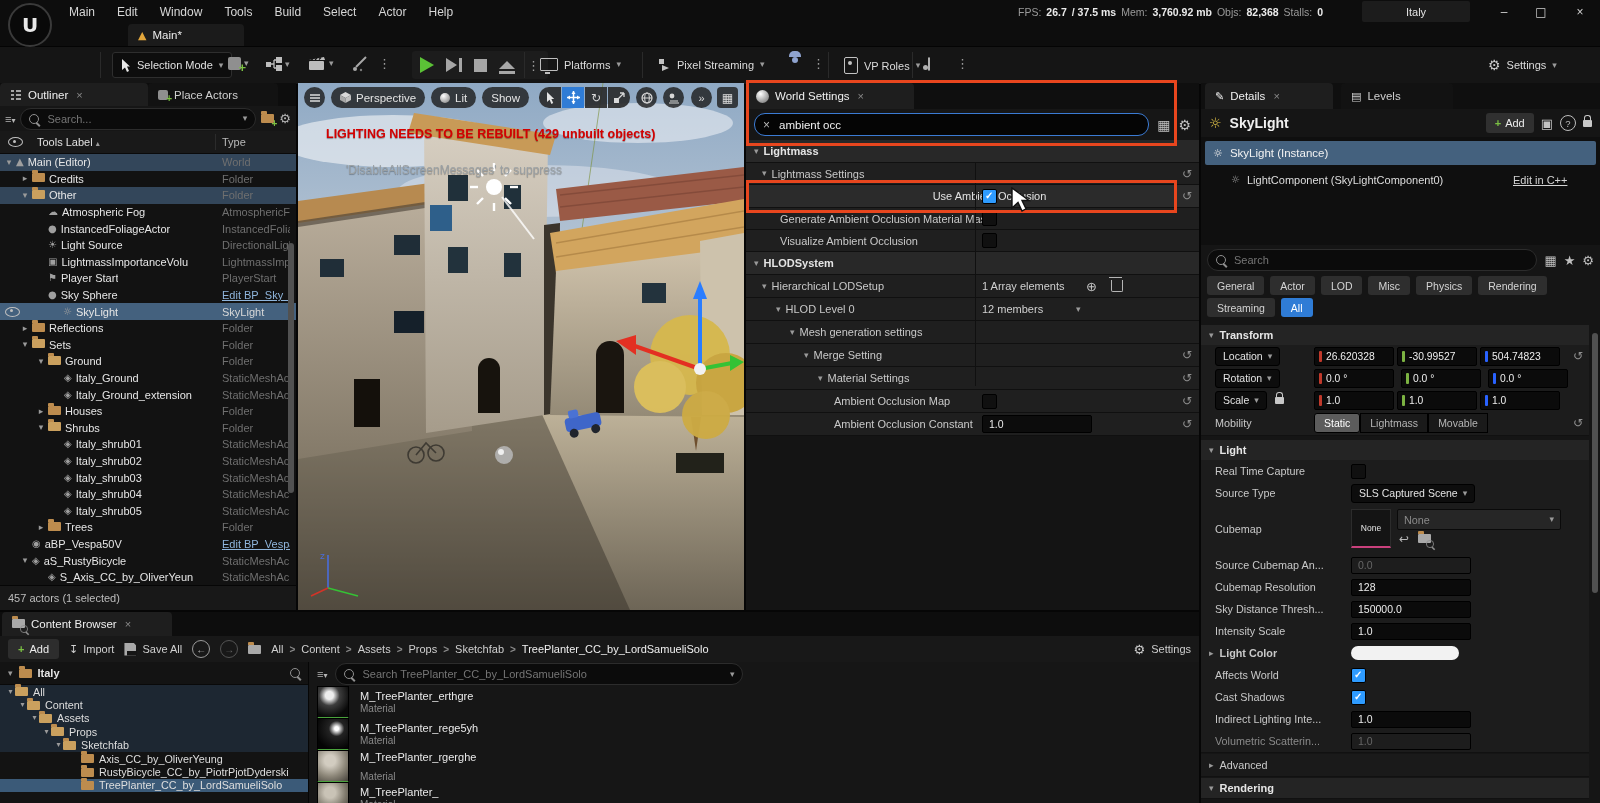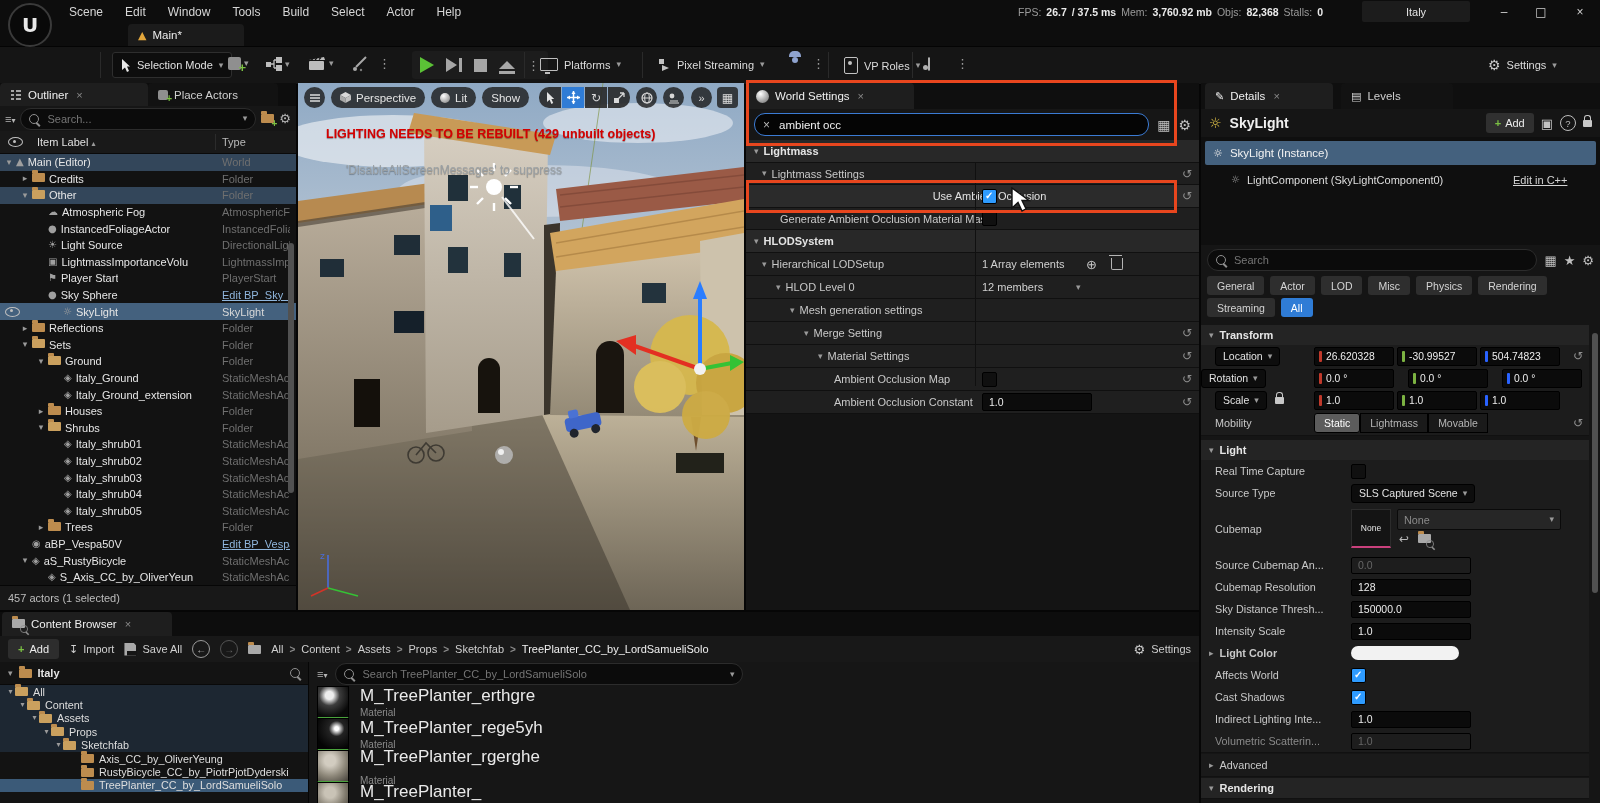--- a/index.html
+++ b/index.html
@@ -115,35 +115,35 @@
   .labelpill{background:#0d0d0d;border:1px solid #000;border-radius:3px;height:17px;display:flex;align-items:center;gap:5px;padding:0 7px;color:#e2e2e2;font-size:10.5px;}
   
   .cb-panel{left:0;top:612px;width:1199px;height:191px;background:#151515;}
   .crumb{font-size:11px;color:#cfcfcf;}
   .crumb.last{color:#f0f0f0;}
   .crumbsep{color:#8a8a8a;font-weight:bold;font-size:10px;margin:0 6px;}
   .treerow{position:relative;height:13.4px;display:flex;align-items:center;font-size:10.8px;color:#dedede;white-space:nowrap;}
   .treerow .tw{width:9px;font-size:8px;color:#9a9a9a;text-align:center;flex:none;}
   .treerow.sel{background:#3b5a78;}
   .thumb{width:30px;height:30px;border:1px solid #000;border-bottom:2px solid #4aa33c;flex:none;}
-  .aname{color:#eaeaea;font-size:17px;}
+  .aname{color:#eaeaea;font-size:11px;}
   .atype{color:#8a8a8a;font-size:10px;}
   .scroll{position:absolute;width:6px;border-radius:3px;background:#515151;}
 </style>
 </head>
 <body>
 
 <div class="root">
 
   <div class="abs menubar fx">
     <div class="abs logo">
         <span class="i">U</span>
       </div>
     <div class="fx" style="margin-left:58px;">
-      <span class="menu-item">Scene</span>
+      <span class="menu-item">Main</span>
       <span class="menu-item">Edit</span>
       <span class="menu-item">Window</span>
       <span class="menu-item">Tools</span>
       <span class="menu-item">Build</span>
       <span class="menu-item">Select</span>
       <span class="menu-item">Actor</span>
       <span class="menu-item">Help</span>
     </div>
     <div class="abs fx stats">
       <span>FPS:</span>
@@ -276,21 +276,21 @@
       <div class="search-pill" style="flex:1;">
         <span class="mag"></span>
         <input style="background: none; border: none; outline: none; color: rgb(207, 207, 207); font-size: 11px; width: 140px; font-family: inherit;" placeholder="Search...">
         <span class="i chev" style="margin-left:auto;">▾</span>
       </div>
       <span style="position:relative;"><span class="folder"></span><span style="position:absolute;right:-3px;bottom:-4px;color:#7bc043;font-weight:bold;font-size:10px;">+</span></span>
       <span class="i" style="color:#b5b5b5;font-size:13px;">⚙</span>
     </div>
     <div class="fx" style="height:22px;background:#191919;border-bottom:1px solid #0a0a0a;position:relative;">
       <span class="eye" style="margin-left:8px;"></span>
-      <span style="margin-left:14px;color:#e0e0e0;"><span>Item Label</span> <span class="i" style="font-size:8px;color:#9a9a9a;">▴</span></span>
+      <span style="margin-left:14px;color:#e0e0e0;"><span>Tools Label</span> <span class="i" style="font-size:8px;color:#9a9a9a;">▴</span></span>
       <span class="abs" style="left:222px;color:#b9b9b9;">Type</span>
       <span class="abs" style="left:215px;top:3px;width:1px;height:16px;background:#2b2b2b;"></span>
     </div>
     <div style="height:431px;overflow:hidden;">
       <div class="orow hl">
           <span class="tw i" style="margin-left:4px;">▾</span>
           <span class="oic i">▲</span>
           <span class="olabel">Main (Editor)</span>
           <span class="otype">World</span>
         </div>
@@ -673,20 +673,26 @@
           <span class="cb on"></span>
         </span>
       <span class="wsreset reset i">↺</span>
     </div>
     <div class="wsrow" style="height:21px;">
         <span style="margin-left:34px;">Generate Ambient Occlusion Material Mask</span>
         <span class="wsval">
           <span class="cb"></span>
         </span>
       </div>
+    <div class="wsrow" style="height:21px;">
+        <span style="margin-left:34px;">Visualize Ambient Occlusion</span>
+        <span class="wsval">
+          <span class="cb"></span>
+        </span>
+      </div>
     <div class="wsrow hdr" style="height:22px;">
         <span class="arr i" style="margin-left:8px;">▾</span>
         <span>HLODSystem</span>
       </div>
     <div class="wsrow" style="height:22px;">
       <span class="arr i" style="margin-left:16px;">▾</span>
         <span>Hierarchical LODSetup</span>
       <span class="wsval">
           <span style="color:#d0d0d0;">1 Array elements</span>
         </span>
@@ -819,25 +825,25 @@
             <span>-30.99527</span>
           </span>
         <span class="tfield">
             <span class="cbar" style="background:#2962ff;"></span>
             <span>504.74823</span>
           </span>
       </span>
       <span class="abs reset i" style="left:372px;">↺</span>
     </div>
     <div class="drow" style="top:284px;">
-      <span class="labelpill" style="">
+      <span class="labelpill" style="margin-left:14px;">
           <span>Rotation</span>
           <span class="chev i">▾</span>
         </span>
-      <span class="abs fx" style="left:113px;gap:14px;">
+      <span class="abs fx" style="left:113px;gap:7px;">
         <span class="tfield">
             <span class="cbar" style="background:#c0392b;"></span>
             <span>0.0 °</span>
           </span>
         <span class="tfield">
             <span class="cbar" style="background:#7cb342;"></span>
             <span>0.0 °</span>
           </span>
         <span class="tfield">
             <span class="cbar" style="background:#2962ff;"></span>

